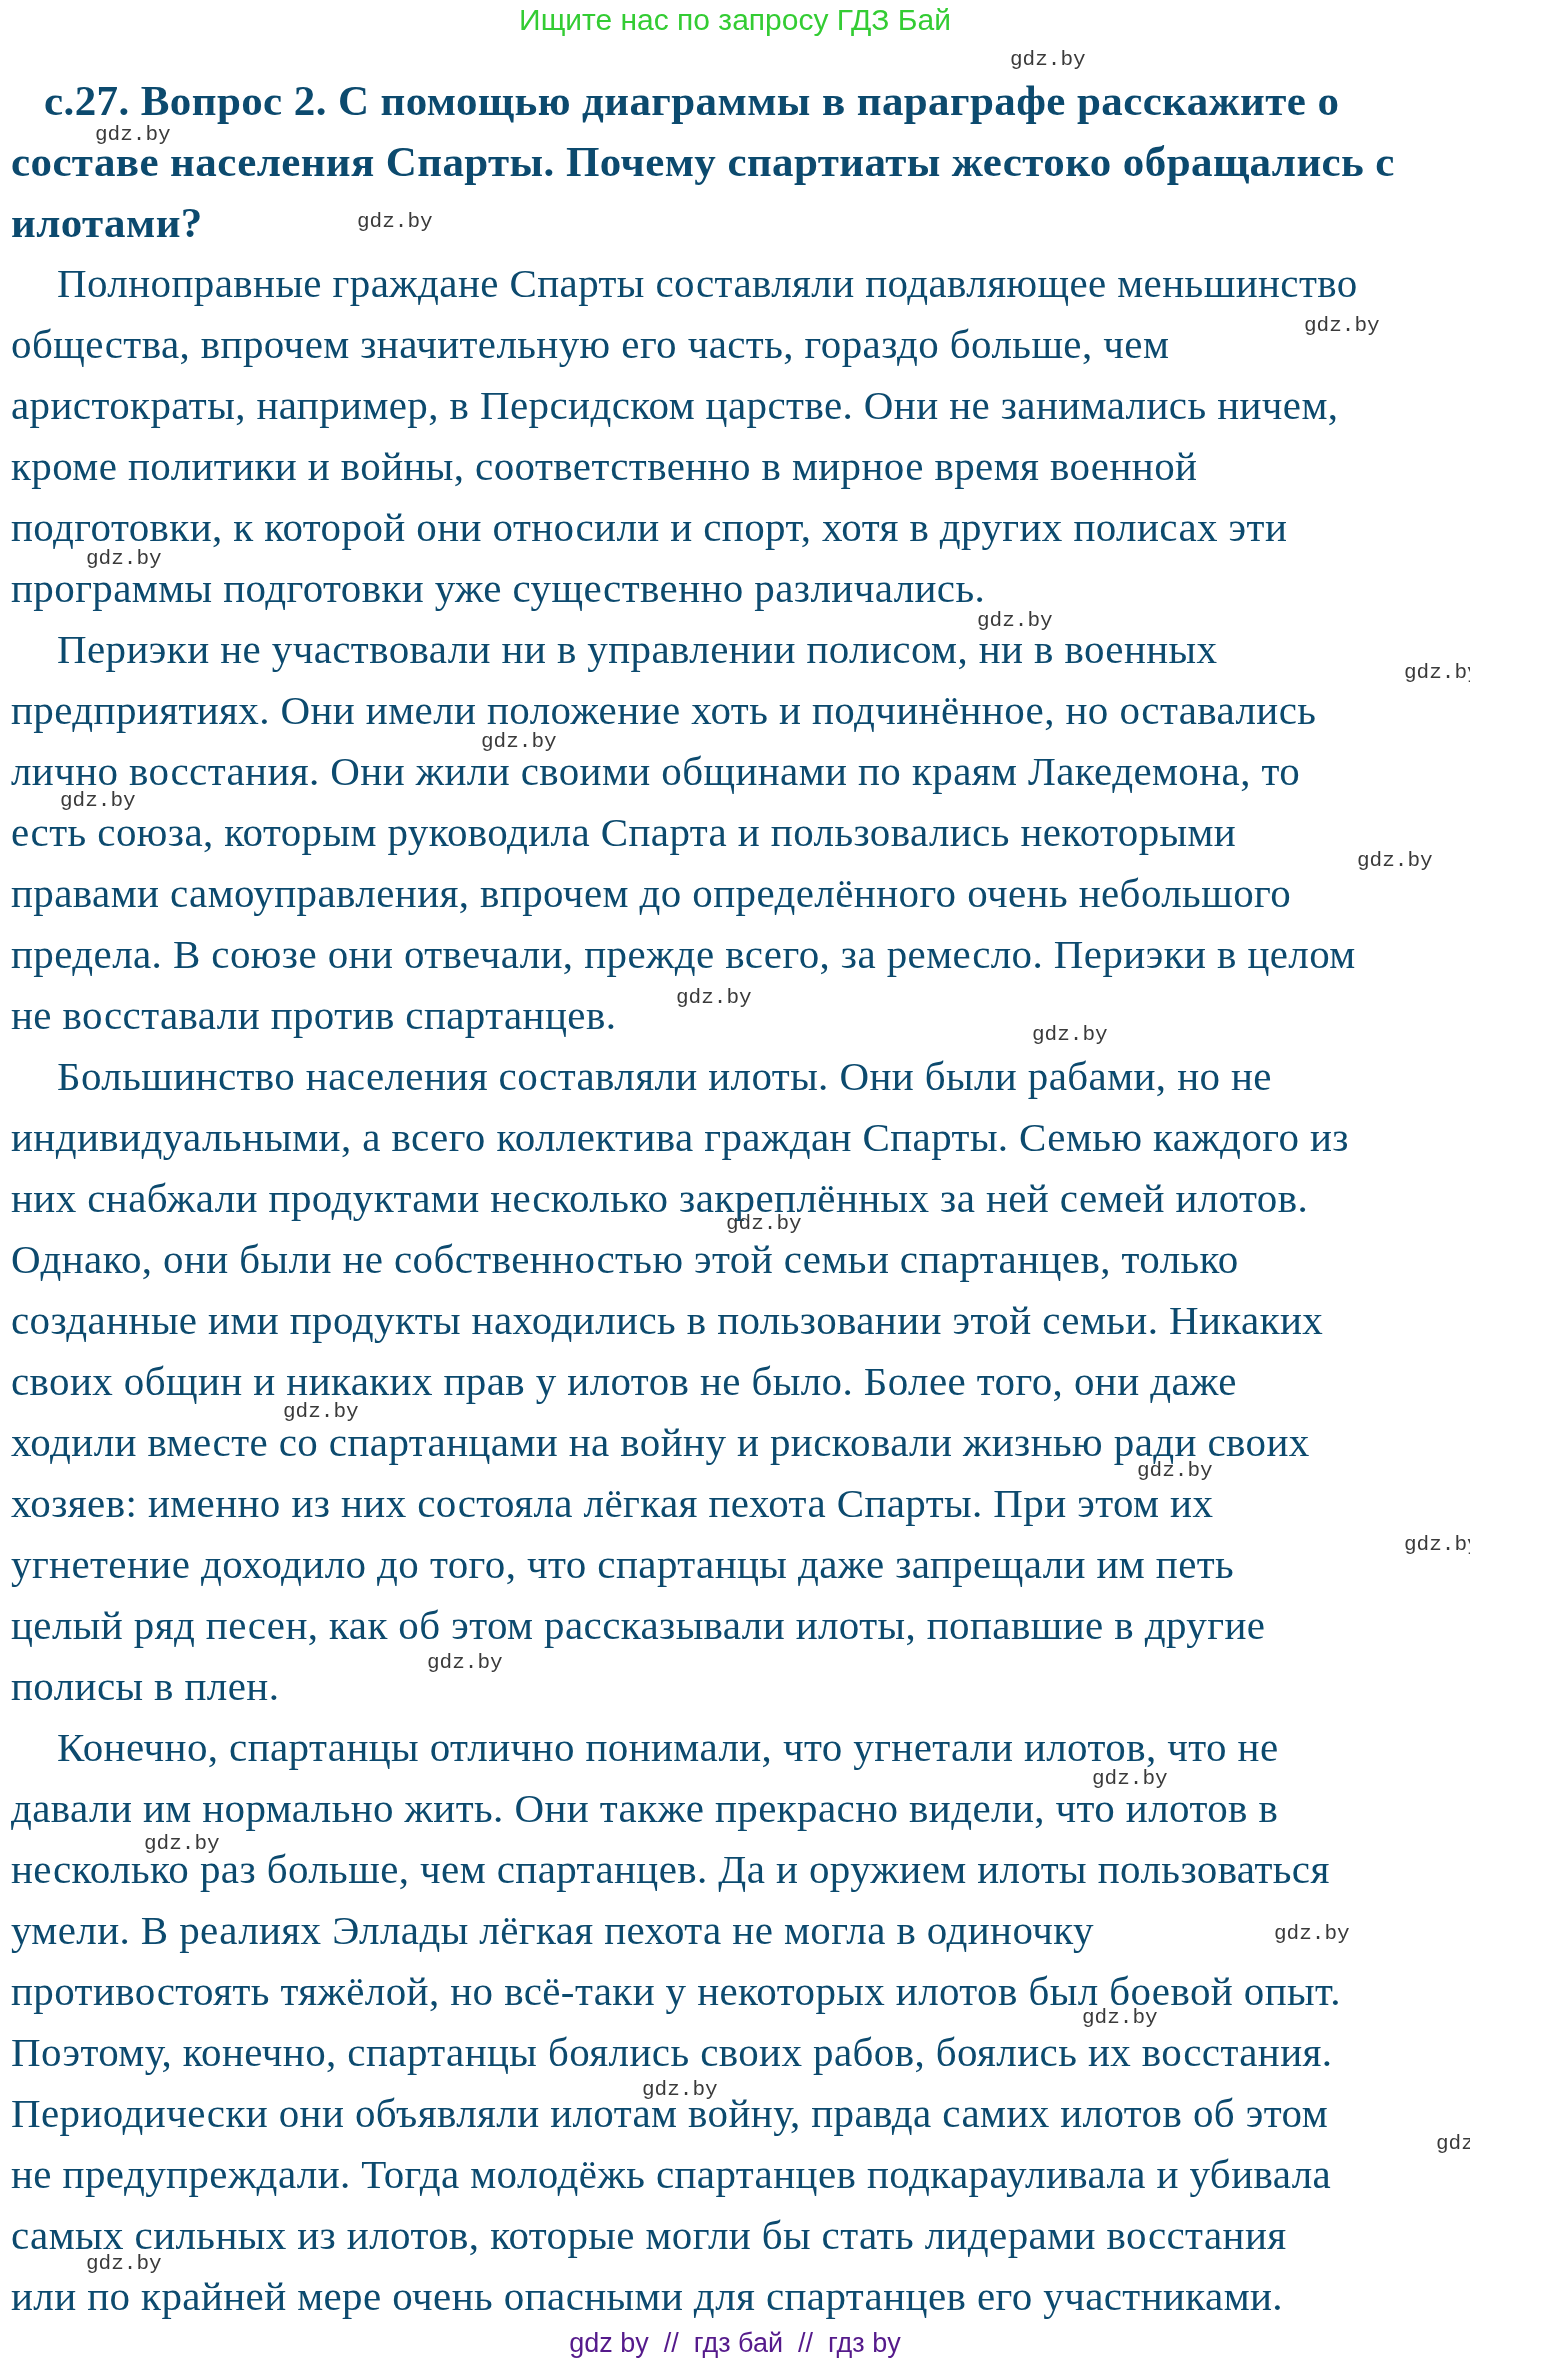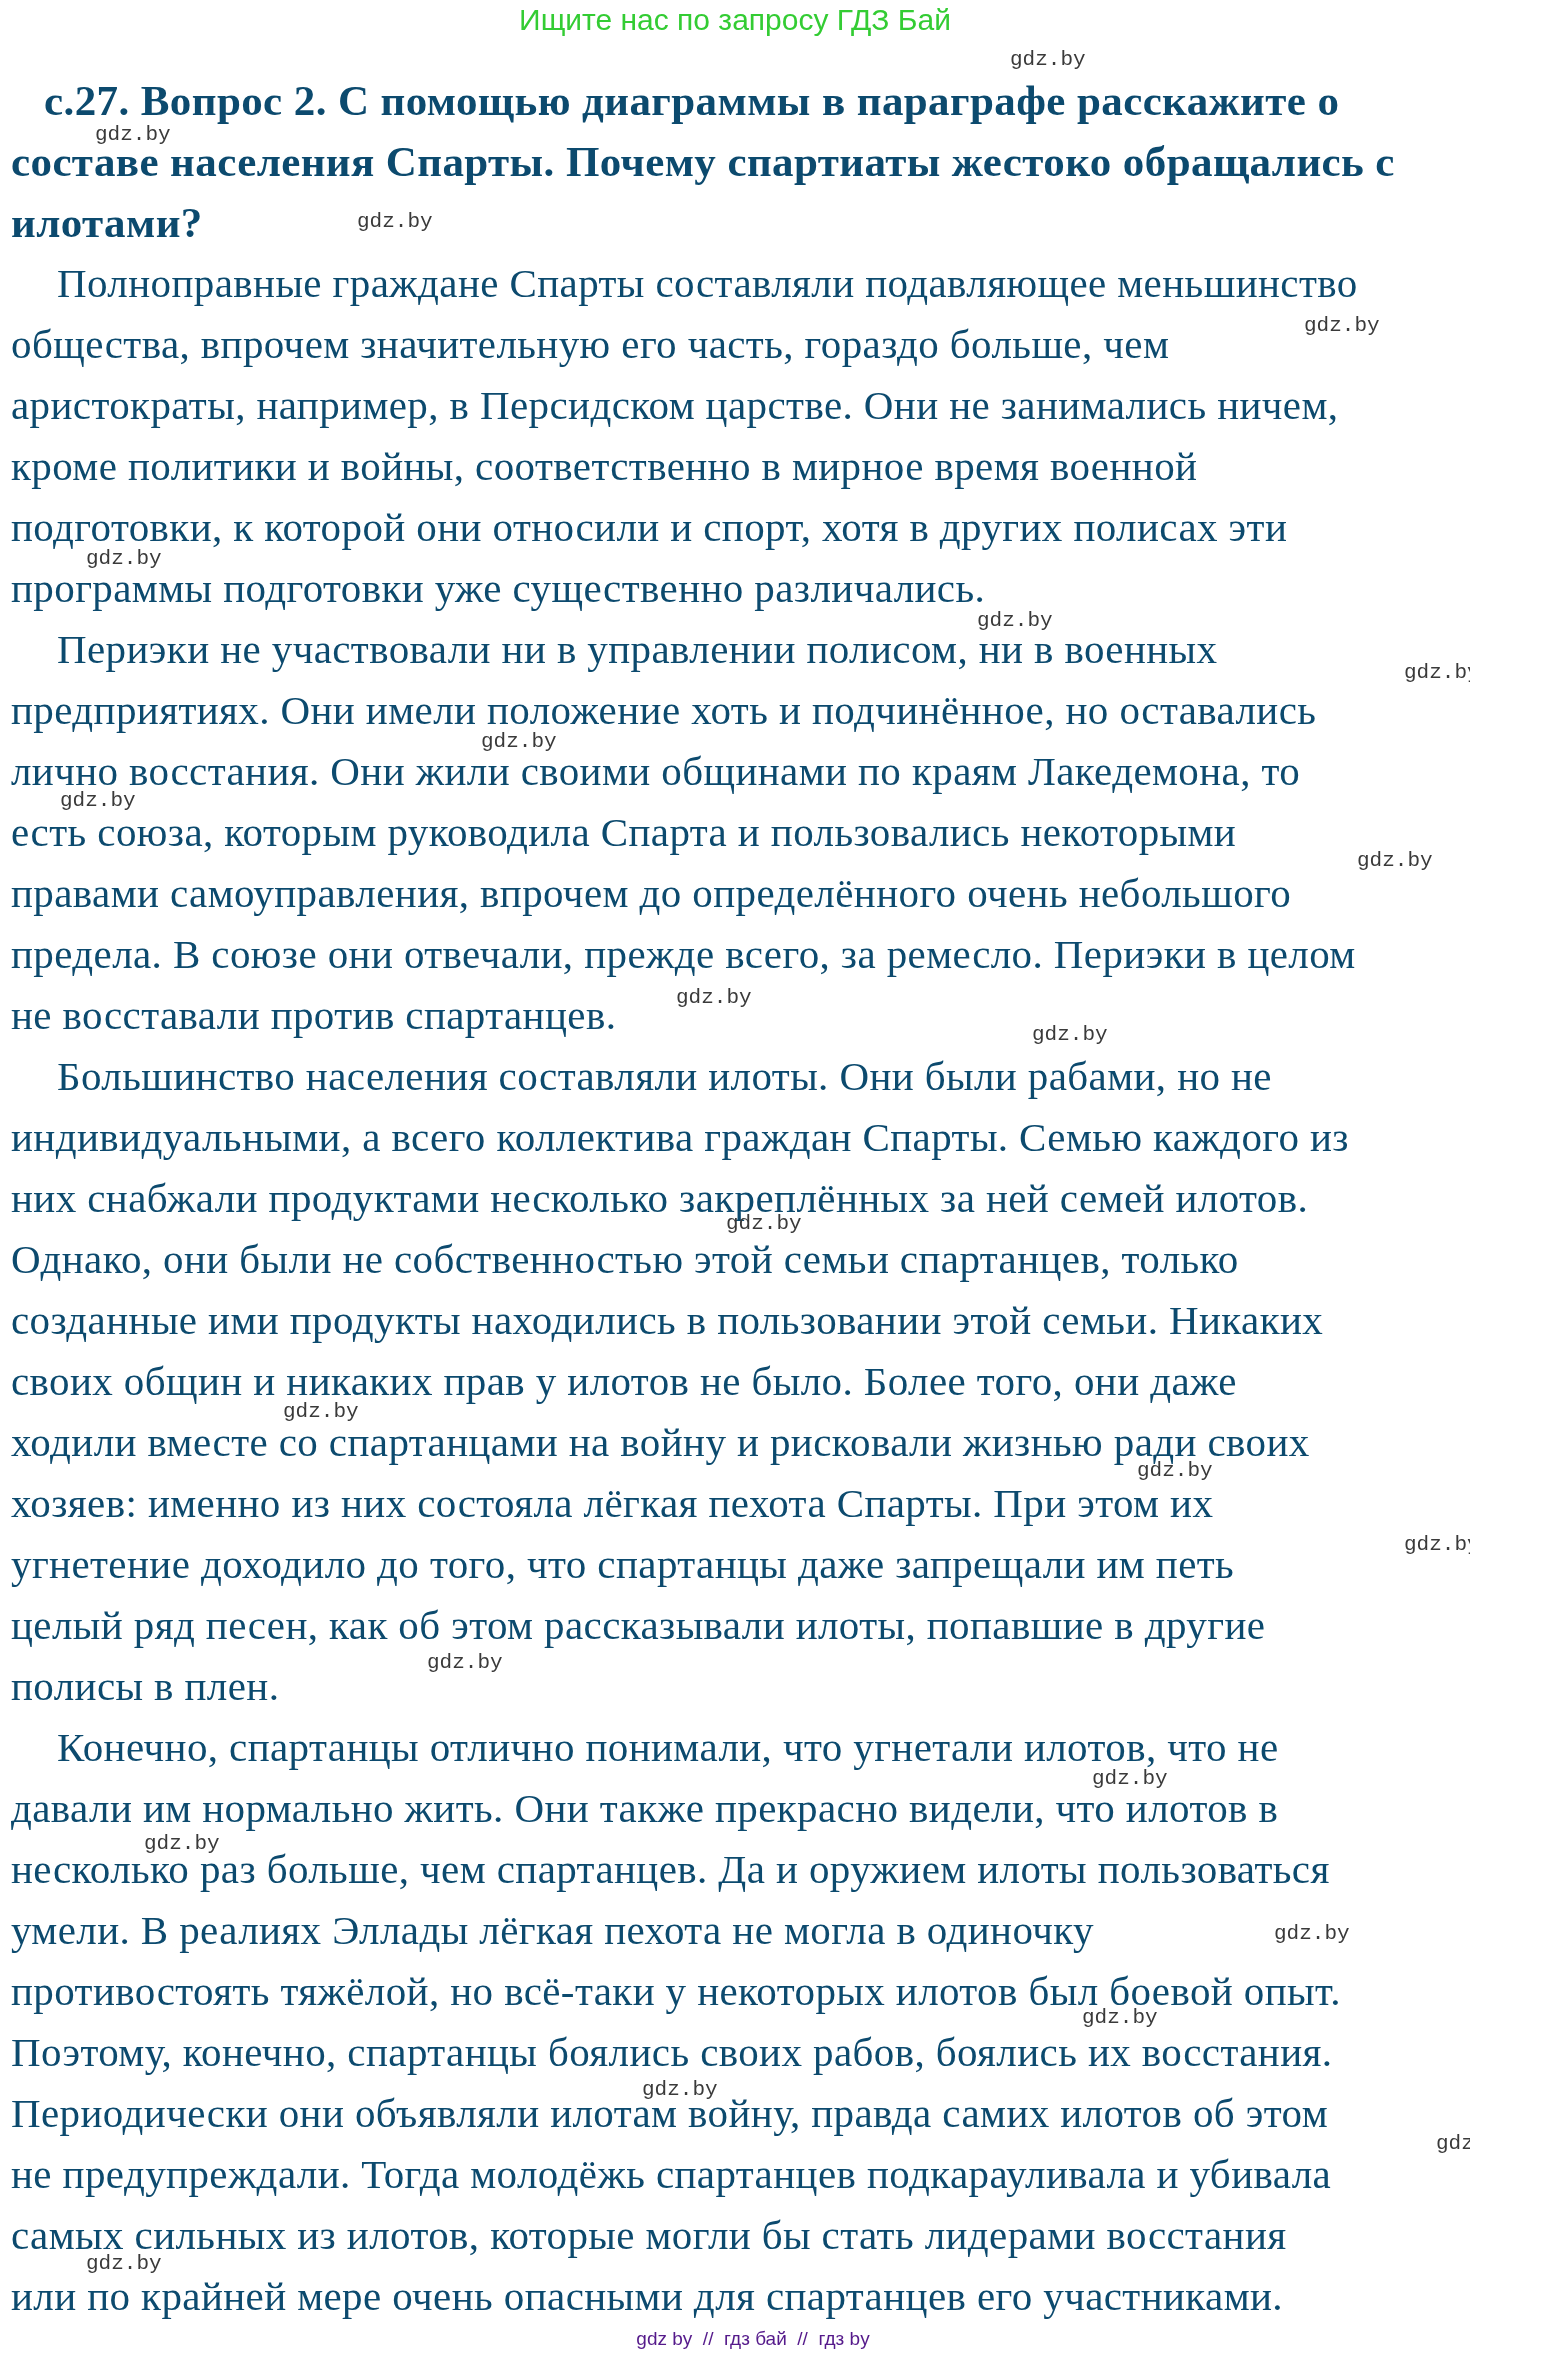--- a/index.html
+++ b/index.html
@@ -40,24 +40,24 @@
   .question .line.indent { padding-left: 33px; }
   .wm {
     position: absolute;
     font-family: Liberation Mono, monospace;
     font-size: 21px;
     color: #3a3a3a;
     white-space: nowrap;
   }
   .footer {
     position: absolute;
-    top: 2328px; left: 18px; width: 100%;
+    top: 2328px; left: 0; width: 100%;
     text-align: center;
     font-family: "Liberation Sans", sans-serif;
-    font-size: 19px;
+    font-size: 27px;
     white-space: pre;
   }
 </style>
 </head>
 <body>
 
 <div id="page">
   <div class="promo" style="color: rgb(51, 204, 51);">Ищите нас по запросу ГДЗ Бай</div>
 
   <div class="content">

